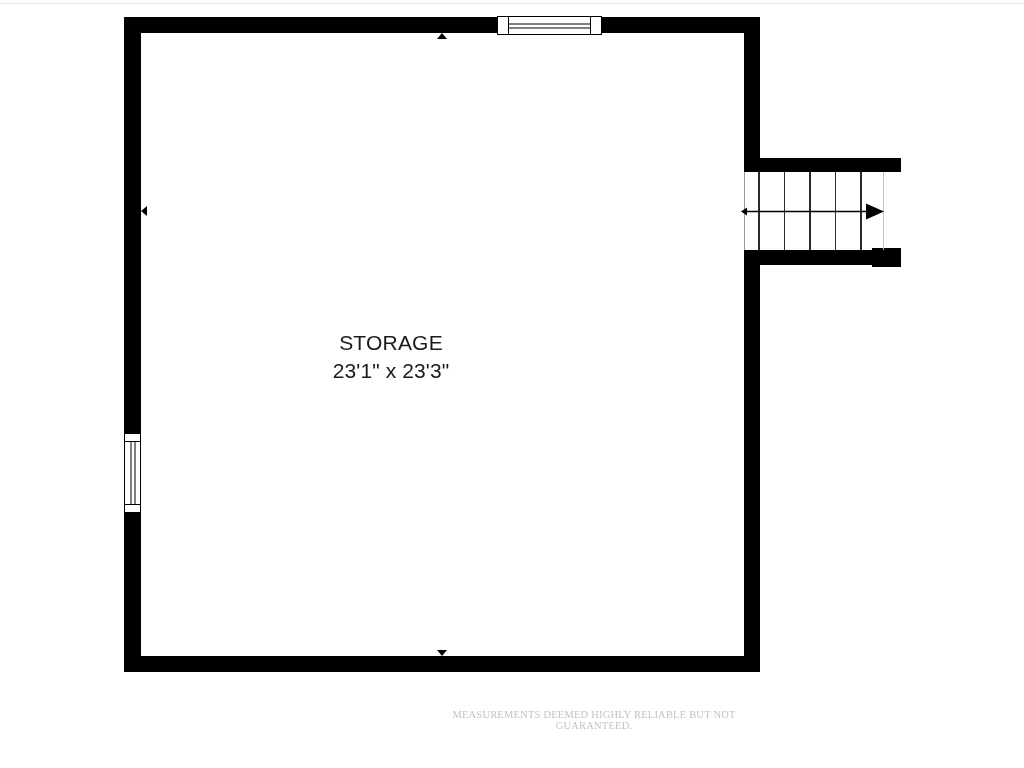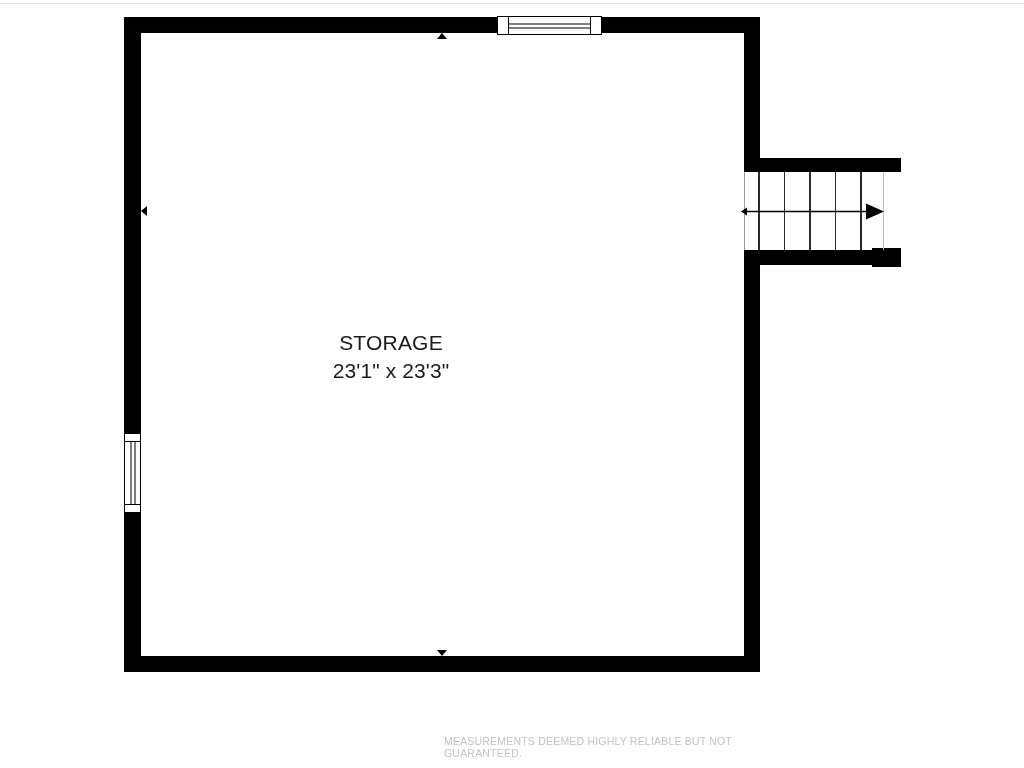--- a/index.html
+++ b/index.html
@@ -51,22 +51,22 @@
   .marker-up    { left: 437px; top: 33px;  border-left: 5.5px solid transparent; border-right: 5.5px solid transparent; border-bottom: 6px solid var(--wall, #000); }
   .marker-down  { left: 437px; top: 650px; border-left: 5.5px solid transparent; border-right: 5.5px solid transparent; border-top: 6px solid var(--wall, #000); }
   .marker-left  { left: 141px; top: 206px; border-top: 5.5px solid transparent; border-bottom: 5.5px solid transparent; border-right: 6px solid var(--wall, #000); }
 
   
   .room-label-group { position: absolute; left: 271px; top: 329px; width: 240px; text-align: center;
                       color: var(--room-label, #1b1b1b); font-size: 21px; line-height: 28px; }
   .room-name { letter-spacing: 0.2px; }
   .room-dims { letter-spacing: 0.1px; }
 
-  .disclaimer { position: absolute; left: 444px; top: 735px; width: 300px; 
-                font-size: 10.5px; letter-spacing: 0.2px; color: var(--disclaimer, #c3c3c3); }
+  .disclaimer { position: absolute; left: 444px; top: 709px; width: 300px; text-align: center;
+                font-size: 10.5px; letter-spacing: 0.2px; color: var(--disclaimer, #c3c3c3); font-family: Liberation Serif, serif; }
 </style>
 </head>
 <body>
 
 <div class="canvas">
 
   <div class="edge-line"></div>
 
   <div class="wall wall-top"></div>
   <div class="wall wall-bottom"></div>

